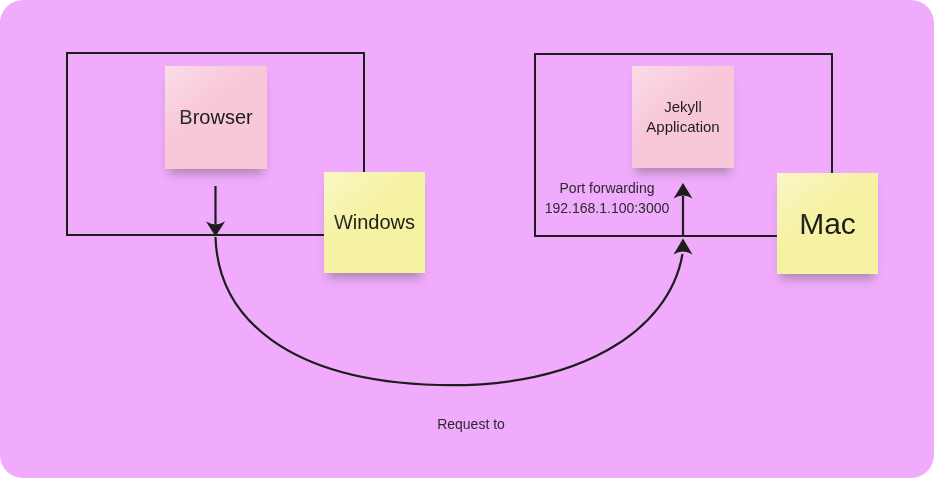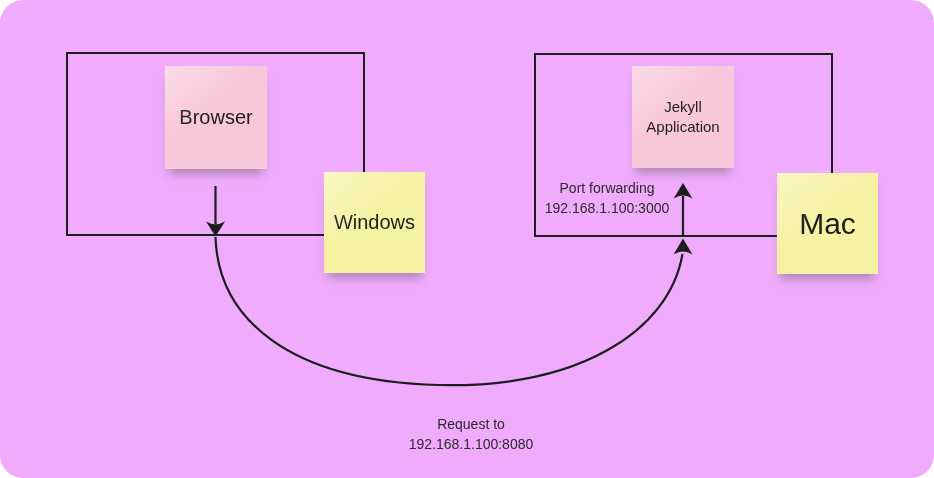--- a/index.html
+++ b/index.html
@@ -104,16 +104,15 @@
     <span>Mac</span>
   </div>
 
   <div class="float-label label-port">
     <div>Port forwarding</div>
     <div>192.168.1.100:3000</div>
   </div>
 
   <div class="float-label label-request">
     <div>Request to</div>
-    <div>192.168.1.100:8080</div>
   </div>
 
 </div>
 
 </body></html>

